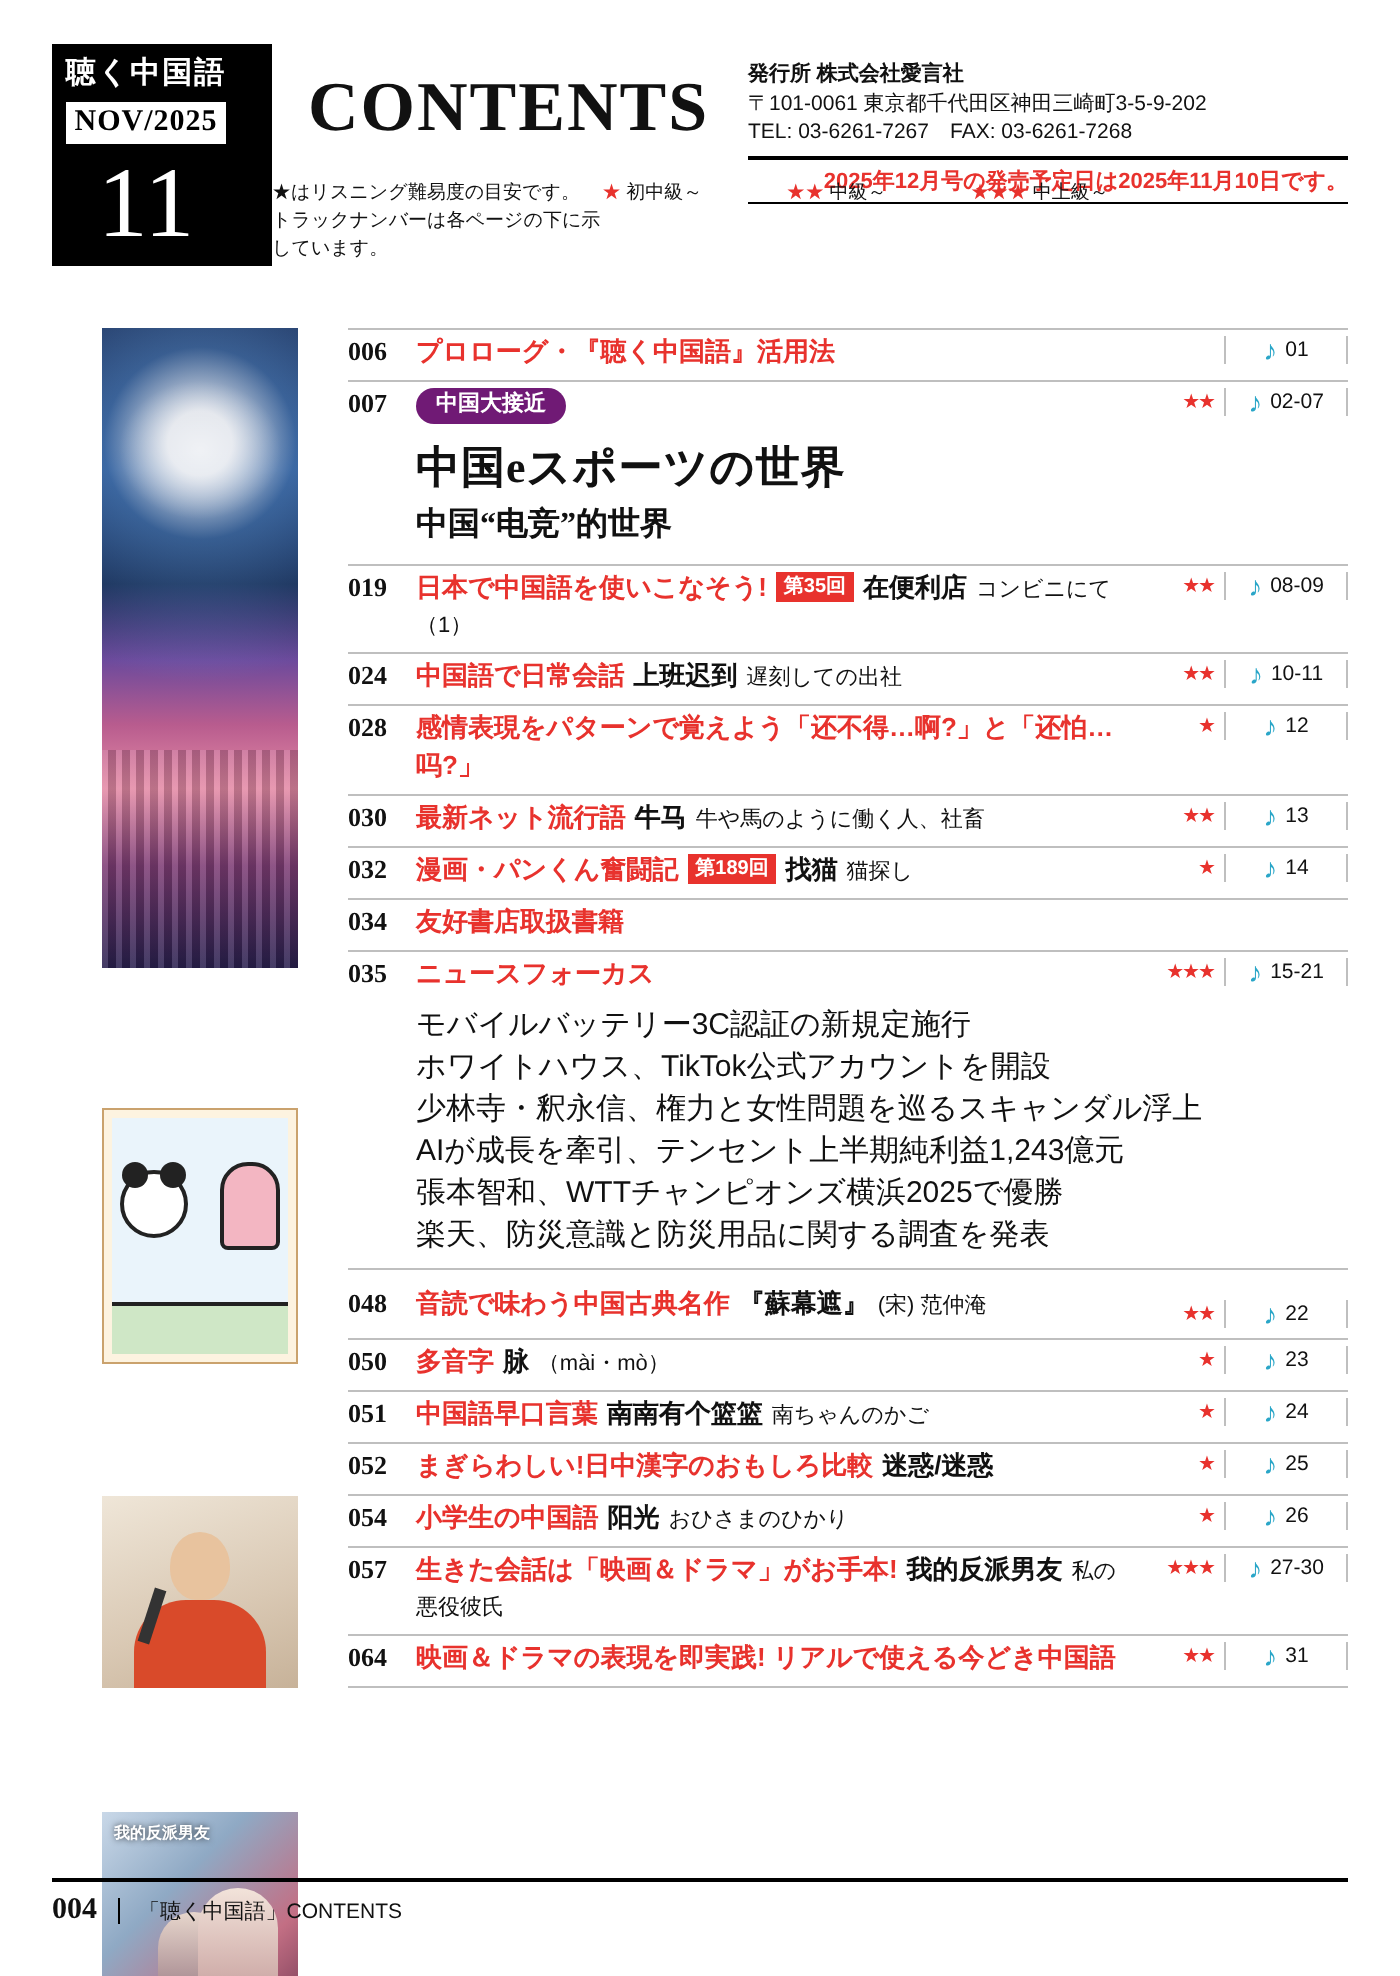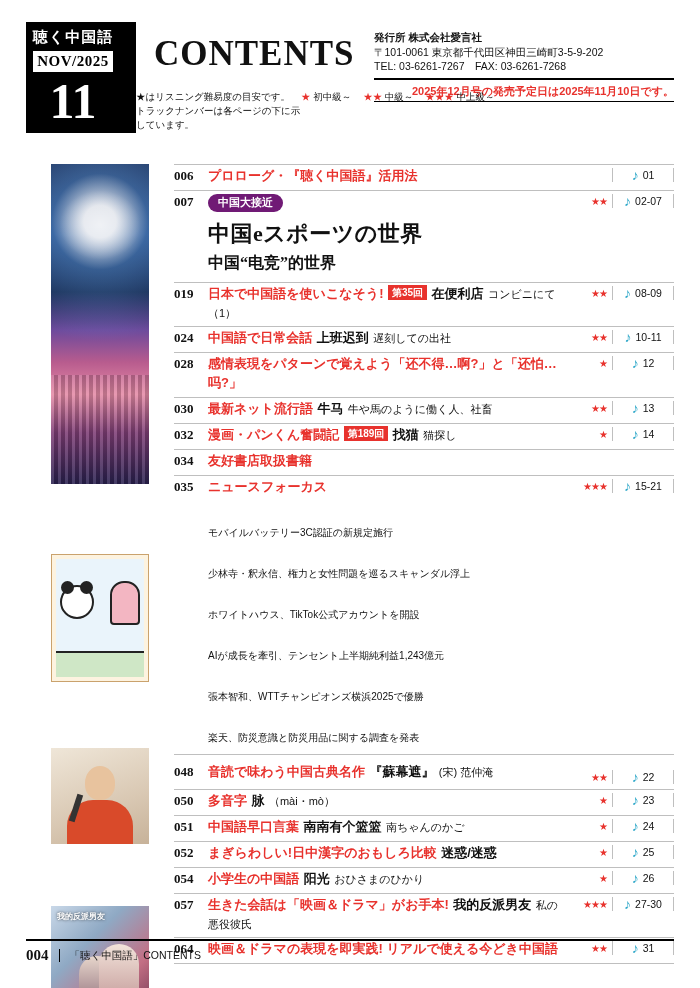--- a/index.html
+++ b/index.html
@@ -46,21 +46,21 @@
     background: #ffffff;
     color: #000;
     font-size: 15px;
     font-weight: bold;
     letter-spacing: 0.5px;
     line-height: 21px;
     font-family: "Liberation Serif", serif;
   }
   .masthead .mh-num {
     font-size: 50px;
-    font-weight: bold;
+    font-weight: normal;
     line-height: 52px;
     font-family: "Liberation Serif", serif;
   }
 
   .header-right {
     flex: 1;
     padding-left: 18px;
     position: relative;
     height: 112px;
   }
@@ -95,21 +95,21 @@
     text-align: right;
     border-bottom: 1px solid #000;
   }
   .legend {
     display: flex;
     font-size: 9.5px;
     line-height: 14px;
     padding-top: 6px;
   }
   .legend .legend-left { width: 165px; }
-  .legend .legend-cols { display:flex; gap: 12px; }
+  .legend .legend-cols { display:flex; gap: 42px; }
   .legend .star { color: #e8322d; }
 
   
   .body-area {
     position: relative;
     margin-top: 30px;
     height: 740px;
   }
 
   .thumbs {
@@ -304,25 +304,24 @@
     border-left: 1px solid #bfbfbf;
     border-right: 1px solid #bfbfbf;
     padding: 0 5px;
     min-width: 62px;
     justify-content: center;
   }
   .note-icon { color: #2aa6c8; font-size: 14px; line-height: 14px; }
   .trk-num { font-size: 10.5px; }
 
   .list-sub {
-    font-size: 10px;
+    font-size: 15px;
     line-height: 21px;
     color: #111;
     padding-left: 34px;
-    margin-top: 20px;
   }
 
   
   .footer {
     position: absolute;
     left: 26px;
     right: 26px;
     bottom: 24px;
     border-top: 2px solid #000;
     padding-top: 6px;
@@ -540,22 +539,22 @@
         <div class="meta">
           <span class="stars">★★★</span>
           <span class="trk">
             <span class="note-icon">♪</span>
             <span class="trk-num">15-21</span>
           </span>
         </div>
       </div>
       <div class="row-line" style="padding-bottom:6px;">
         <div class="list-sub">モバイルバッテリー3C認証の新規定施行</div>
+        <div class="list-sub">ホワイトハウス、TikTok公式アカウントを開設</div>
         <div class="list-sub">少林寺・釈永信、権力と女性問題を巡るスキャンダル浮上</div>
-        <div class="list-sub">ホワイトハウス、TikTok公式アカウントを開設</div>
         <div class="list-sub">AIが成長を牽引、テンセント上半期純利益1,243億元</div>
         <div class="list-sub">張本智和、WTTチャンピオンズ横浜2025で優勝</div>
         <div class="list-sub">楽天、防災意識と防災用品に関する調査を発表</div>
       </div>
 
       <div class="row row-line" style="padding-top:6px;">
         <div class="pg">048</div>
         <div class="ttl">
           <span class="main">音読で味わう中国古典名作</span>
           <span class="main blk">『蘇幕遮』</span>

